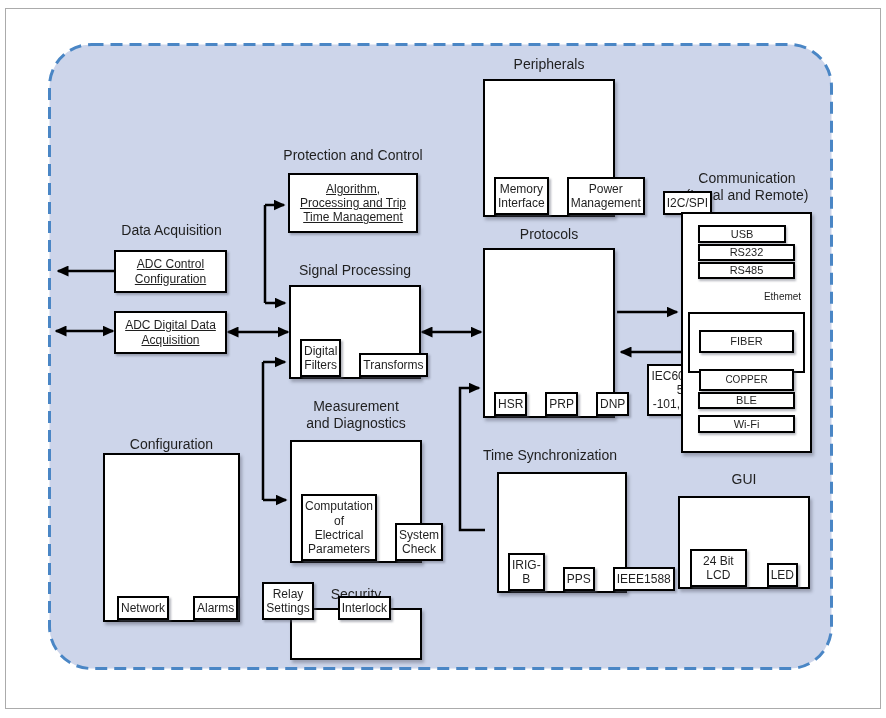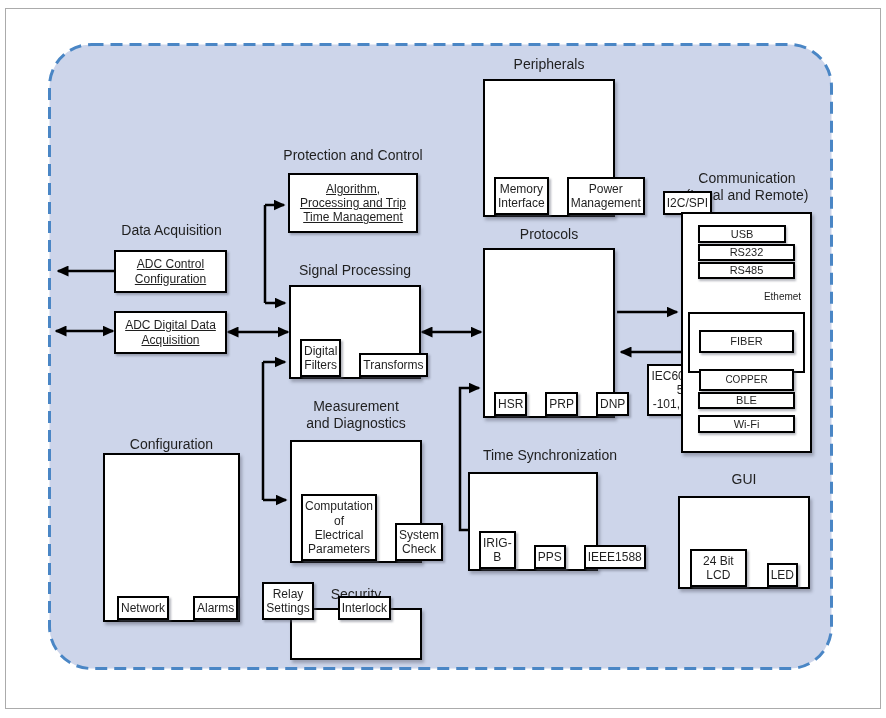--- a/index.html
+++ b/index.html
@@ -128,21 +128,21 @@
   </div>
 
   <div class="gbox" style="left:483px;top:248px;width:132px;height:170px">
     <div class="item inner-pad">HSR</div>
     <div class="item inner-pad">PRP</div>
     <div class="item inner-pad">DNP</div>
     <div class="item inner-pad">IEC60870-5
 -101, -104</div>
   </div>
 
-  <div class="gbox" style="left:468px;top:472px;width:130px;height:99px">
+  <div class="gbox" style="left:497px;top:472px;width:130px;height:121px">
     <div class="item inner-pad">IRIG-B</div>
     <div class="item inner-pad">PPS</div>
     <div class="item inner-pad">IEEE1588</div>
   </div>
 
   <div class="gbox abs" style="left:681px;top:212px;width:131px;height:241px">
     <div class="item sitem" style="left:15px;top:11px;width:88px;height:18px">USB</div>
     <div class="item sitem" style="left:15px;top:30px;width:97px;height:17px">RS232</div>
     <div class="item sitem" style="left:15px;top:48px;width:97px;height:17px">RS485</div>
     <div class="sublabel" style="left:0;top:77px;width:127px">Ethemet</div>

